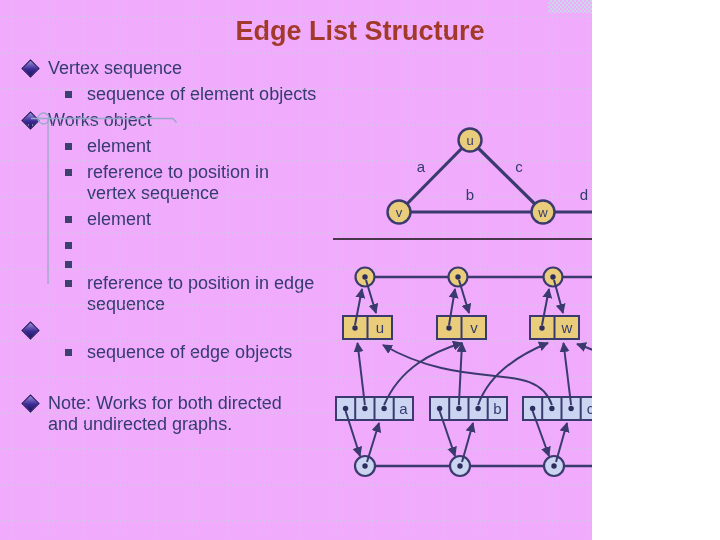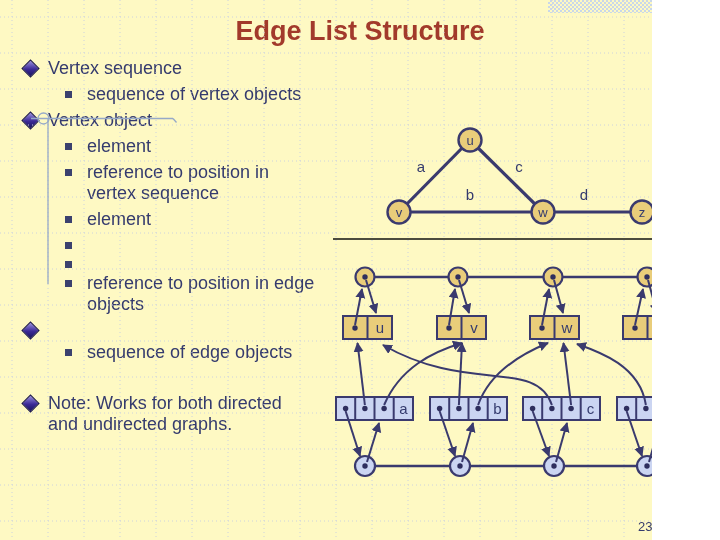--- a/index.html
+++ b/index.html
@@ -1,16 +1,16 @@
 <!DOCTYPE html>
 <html><head>
 <meta charset="utf-8">
 <style>
   html,body{margin:0;padding:0;background:#fff;}
-  #page{position:relative;width:652px;height:540px;overflow:hidden;background:#fef9c3;
+  #page{position:relative;width:592px;height:540px;overflow:hidden;background:#f0abfc;
         font-family:"Liberation Sans",sans-serif;color:#353B6E;}
   #bgsvg{position:absolute;left:0;top:0;width:720px;height:540px;pointer-events:none;}
   .band{position:absolute;left:548px;top:0;width:172px;height:13px;
         background-image:conic-gradient(#c9d7e9 25%, transparent 0 50%, #c9d7e9 0 75%, transparent 0);
         background-size:4px 4px;}
   .title{position:absolute;left:0;top:16px;width:720px;text-align:center;
          font-size:27px;font-weight:bold;color:#A23A2B;letter-spacing:0px;}
   .outline{position:absolute;left:22px;top:58px;width:320px;}
   .item{display:flex;align-items:flex-start;line-height:21px;font-size:18px;margin-bottom:5px;}
   .item .text{display:block;}
@@ -38,25 +38,25 @@
 
   <div class="title">Edge List Structure</div>
 
   <div class="outline">
     <div class="item l1">
         <span class="d"></span>
         <span class="text">Vertex sequence</span>
       </div>
     <div class="item l2">
         <span class="sq"></span>
-        <span class="text">sequence of vertex objects</span>
+        <span class="text">sequence of element objects</span>
       </div>
     <div class="item l1">
         <span class="d"></span>
-        <span class="text">Vertex object</span>
+        <span class="text">Works object</span>
       </div>
     <div class="item l2">
         <span class="sq"></span>
         <span class="text">element</span>
       </div>
     <div class="item l2 w215">
         <span class="sq"></span>
         <span class="text">reference to position in vertex sequence</span>
       </div>
     <div class="item l2">
@@ -64,21 +64,21 @@
         <span class="text">element</span>
       </div>
     <div class="item l2">
         <span class="sq"></span>
       </div>
     <div class="item l2">
         <span class="sq"></span>
       </div>
     <div class="item l2 w245">
         <span class="sq"></span>
-        <span class="text">reference to position in edge objects</span>
+        <span class="text">reference to position in edge sequence</span>
       </div>
     <div class="item l1">
         <span class="d"></span>
       </div>
     <div class="item l2">
         <span class="sq"></span>
         <span class="text">sequence of edge objects</span>
       </div>
     <div class="item l1 note">
         <span class="d"></span>

